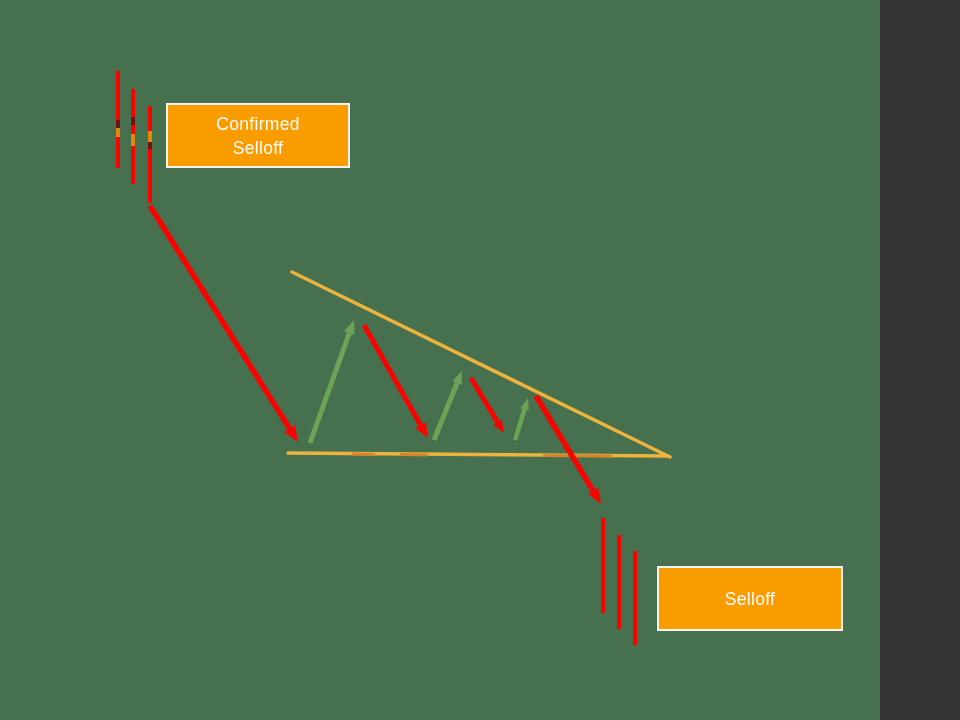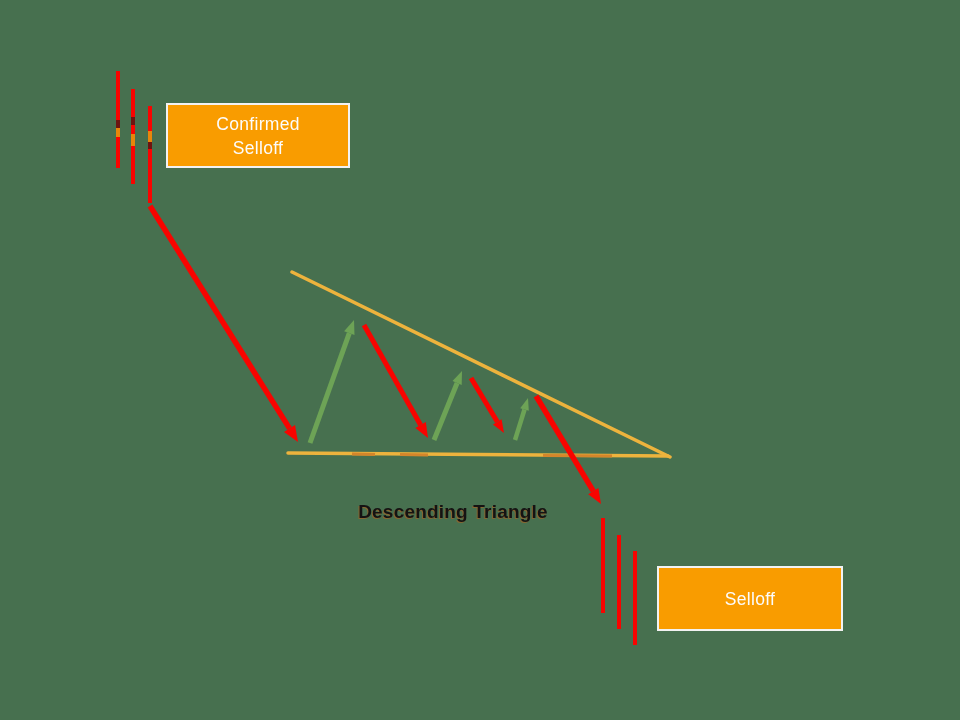--- a/index.html
+++ b/index.html
@@ -1,19 +1,19 @@
 <!DOCTYPE html>
 <html style="--background: #47704F; --box-fill: #F99C00; --box-border: #F2F2F2; --box-text: #FCFCFC; --trendline: #EDB33D; --support-accent: #D4862B; --bearish-red: #F80400; --bullish-green: #6DA356; --candle-body-orange: #E8860B; --candle-shadow-dark: #6E1410; --title-text: #151313;"><head>
 <meta charset="utf-8">
 <style>
   html,body{margin:0;padding:0;}
   body{font-family:"Liberation Sans", sans-serif; background:#333;}
   .stage{
     position:relative;
-    width:960px;height:720px;
+    width:880px;height:720px;
     overflow:hidden;
     background:var(--background,#47704F);
   }
   .drawing{position:absolute;left:0;top:0;}
 
   
   .candle{stroke:var(--bearish-red,#F80400);stroke-width:4;}
   .candle-body{stroke:var(--candle-body-orange,#E8860B);stroke-width:4;}
   .candle-dark{stroke:var(--candle-shadow-dark,#6E1410);stroke-width:4;}
   .red-shaft{stroke:var(--bearish-red,#F80400);stroke-width:5.5;}
@@ -113,19 +113,18 @@
       <line class="candle" x1="619" y1="535" x2="619" y2="629"></line>
       <line class="candle" x1="635" y1="551" x2="635" y2="645"></line>
     </g>
   </svg>
 
   <div class="label-box" id="box-confirmed">
     <span>Confirmed</span>
     <span>Selloff</span>
   </div>
 
-  <div class="pattern-title">Descending Triangle</div>
 
   <div class="label-box" id="box-continues">
     <span>Selloff</span>
   </div>
 
 </div>
 
 </body></html>

